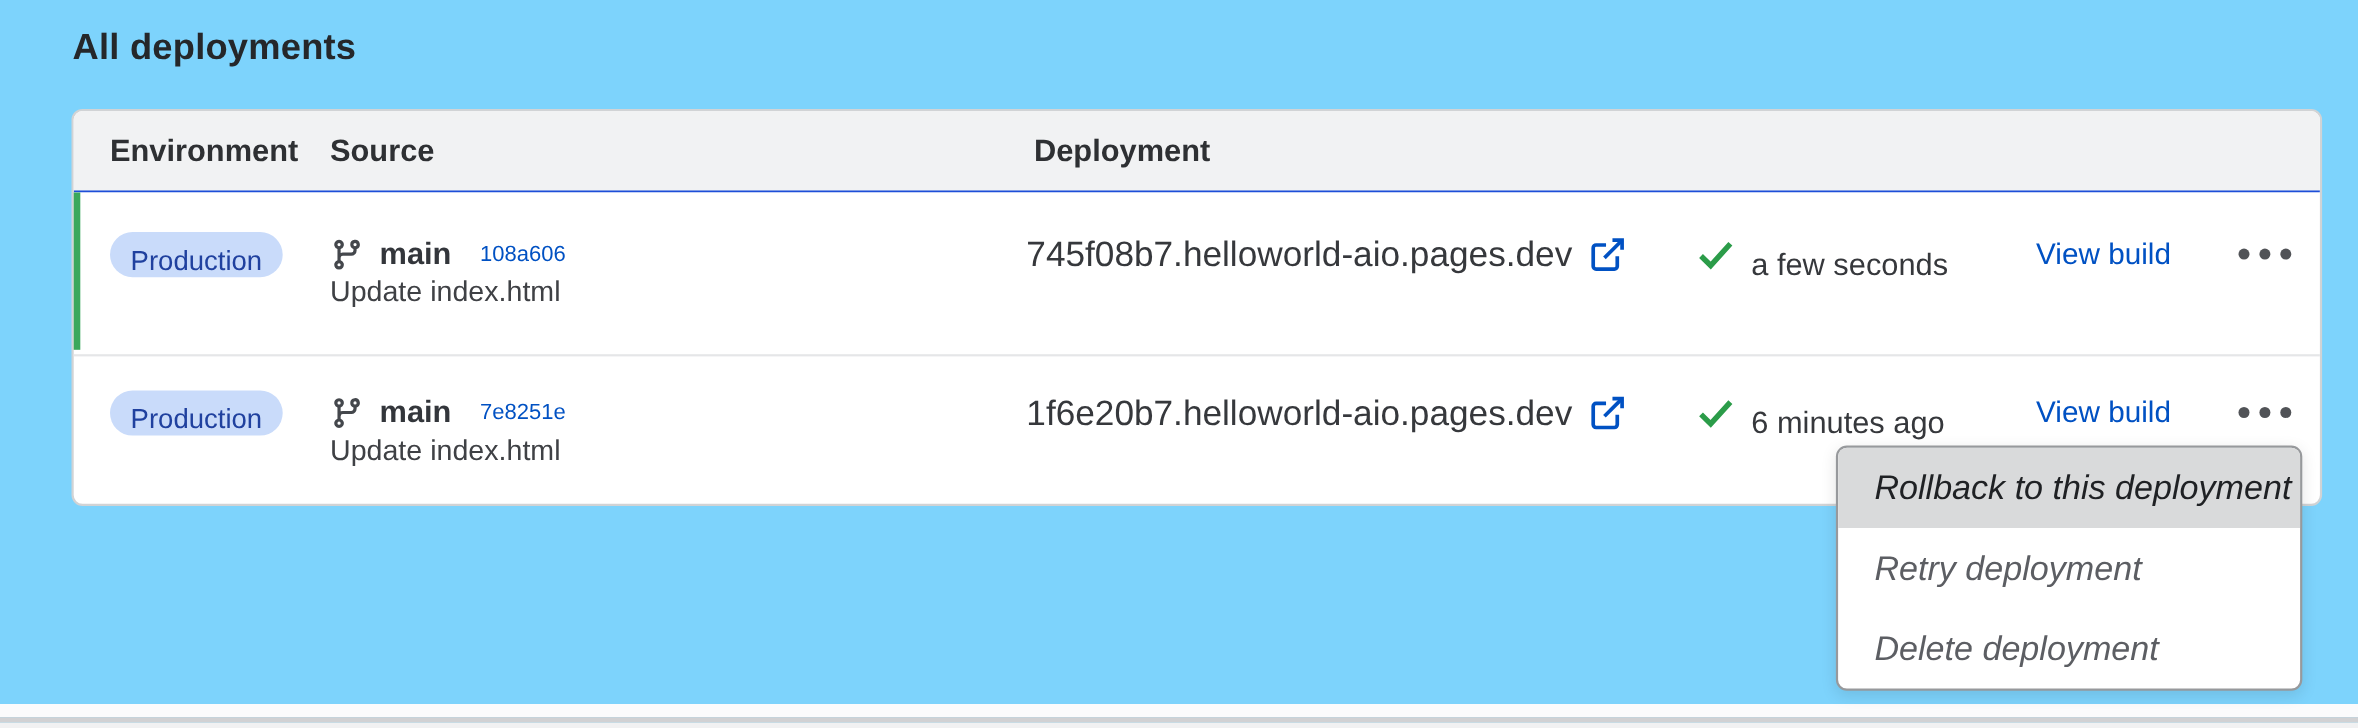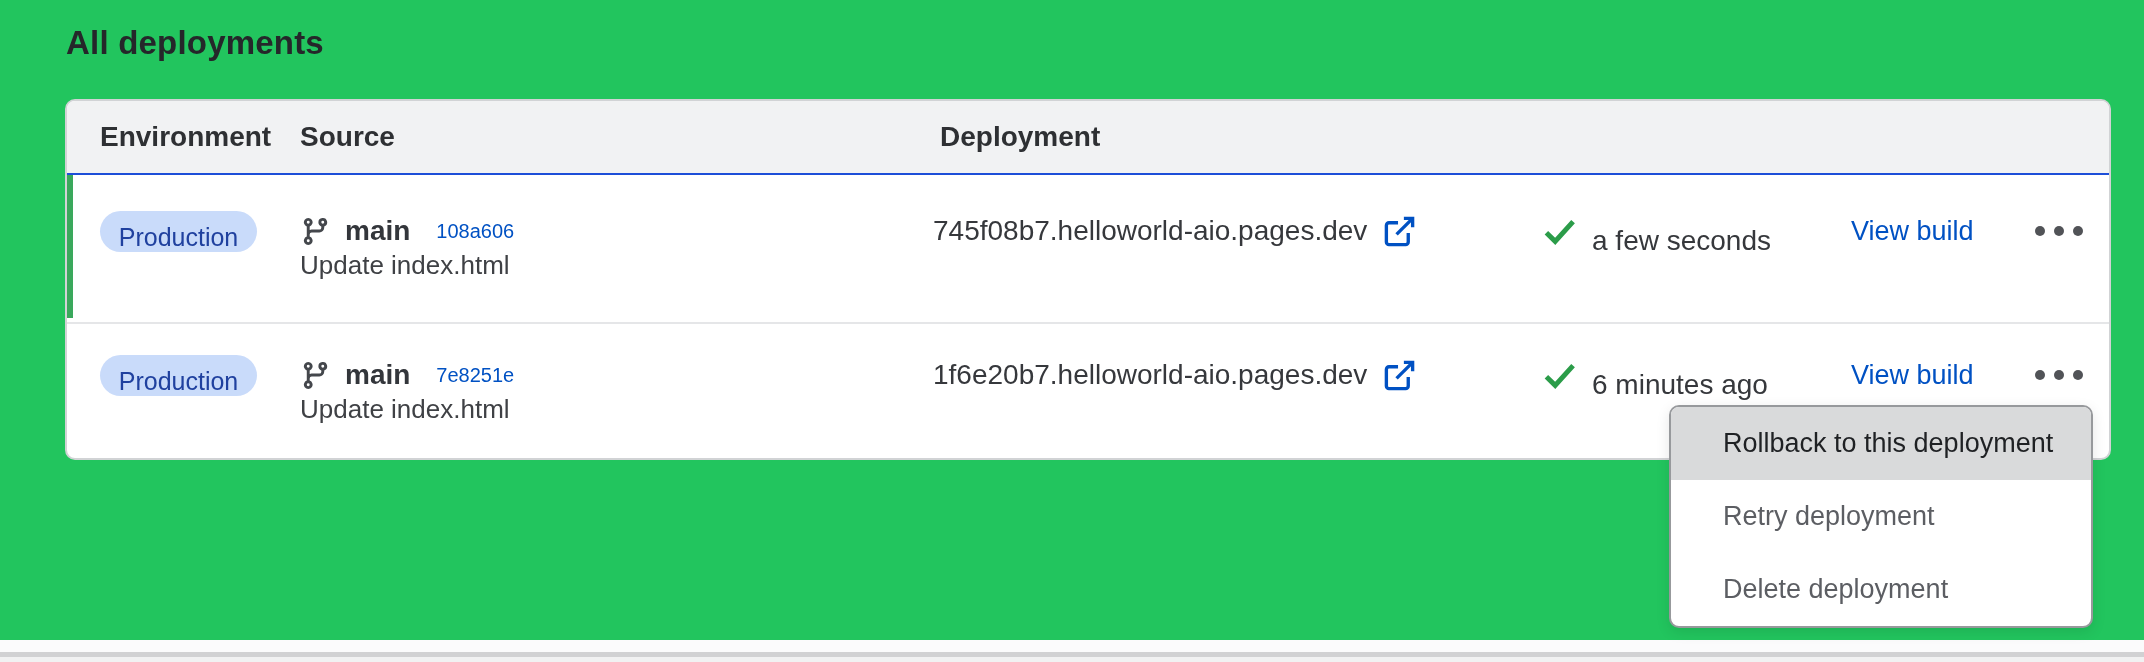--- a/index.html
+++ b/index.html
@@ -1,17 +1,17 @@
 <!DOCTYPE html>
 <html><head>
 <meta charset="utf-8">
 <style>
   html,body { margin:0; padding:0; background:#fff; }
   .screen {
-    position:relative; width:2144px; height:662px; background:#22c55e; overflow:hidden;
+    position:relative; width:2144px; height:662px; background:#7dd3fc; overflow:hidden;
     font-family:"Liberation Sans","DejaVu Sans",sans-serif; color:#36383c;
     -webkit-font-smoothing:antialiased;
   }
   .page-title {
     position:absolute; left:66px; top:24px; font-size:33px; font-weight:700; color:#25272a;
     letter-spacing:0.2px;
   }
   
   .deploy-table {
     position:absolute; left:65px; top:99px; width:2046px; height:361px; box-sizing:border-box;
@@ -36,42 +36,42 @@
     font-size:25px; color:#20419f;
   }
   .line1 { position:absolute; height:40px; display:flex; align-items:center; }
   .src-line1 { left:233px; }
   .branch-icon { width:31px; height:31px; margin-right:14px; color:#44474c; flex:none; }
   .branch-name { font-weight:700; font-size:28px; color:#33363b; margin-right:26px; }
   .commit-link { font-size:20px; color:#0051c3; cursor:pointer; }
   .commit-msg { position:absolute; left:233px; height:30px; display:flex; align-items:center;
     font-size:26px; color:#3f4145; }
   .dep-line1 { left:866px; }
-  .dep-url { font-size:28px; color:#36383c; }
+  .dep-url { font-size:32px; color:#36383c; }
   .ext-link { display:flex; align-items:center; margin-left:15px; cursor:pointer; }
   .ext-link svg { width:35px; height:35px; color:#0051c3; }
   .sts-line1 { left:1474px; }
   .check-icon { width:37px; height:37px; margin-right:14px; color:#2b9c49; flex:none; }
   .sts-text { font-size:28px; color:#36383c;margin-top:20px; }
   .viewbuild { font-size:27px; color:#0051c3; cursor:pointer; }
   .vb-line1 { left:1784px; }
   .dots-btn { position:absolute; left:1956px; width:72px; height:32px; display:flex;
     align-items:center; justify-content:center; gap:9px; cursor:pointer; }
   .dots-btn i { width:10px; height:10px; border-radius:50%; background:#515357; }
   
   .row-0 .env-badge { top:36px; } .row-0 .line1 { top:36px; } .row-0 .commit-msg { top:75px; } .row-0 .dots-btn { top:40px; }
   .row-1 .env-badge { top:31px; } .row-1 .line1 { top:31px; } .row-1 .commit-msg { top:70px; } .row-1 .dots-btn { top:35px; }
   
   .context-menu {
     position:absolute; left:1669px; top:405px; width:424px; box-sizing:border-box;
     background:#fff; border:2px solid #97999c; border-radius:10px; overflow:hidden;
     box-shadow:0 4px 14px rgba(0,0,0,0.10); z-index:5;
   }
-  .menu-item { height:73px; display:flex; align-items:center; padding-left:52px;
-    font-size:27px; color:#5c5e63; cursor:pointer; }
+  .menu-item { height:73px; display:flex; align-items:center; padding-left:33px;
+    font-size:31px; color:#5c5e63; cursor:pointer;font-style:italic; }
   .menu-item.highlighted { background:#d9dadb; color:#1f2124; }
   
   .bottom-fade { position:absolute; left:0; right:0; top:640px; height:12px; background:#fbfbfc; }
   .bottom-line { position:absolute; left:0; right:0; top:652px; height:5px; background:#d1d1d3; }
   .bottom-strip { position:absolute; left:0; right:0; top:657px; height:5px; background:#f1f1f2; }
 </style>
 </head>
 <body>
 
 <div class="screen">

